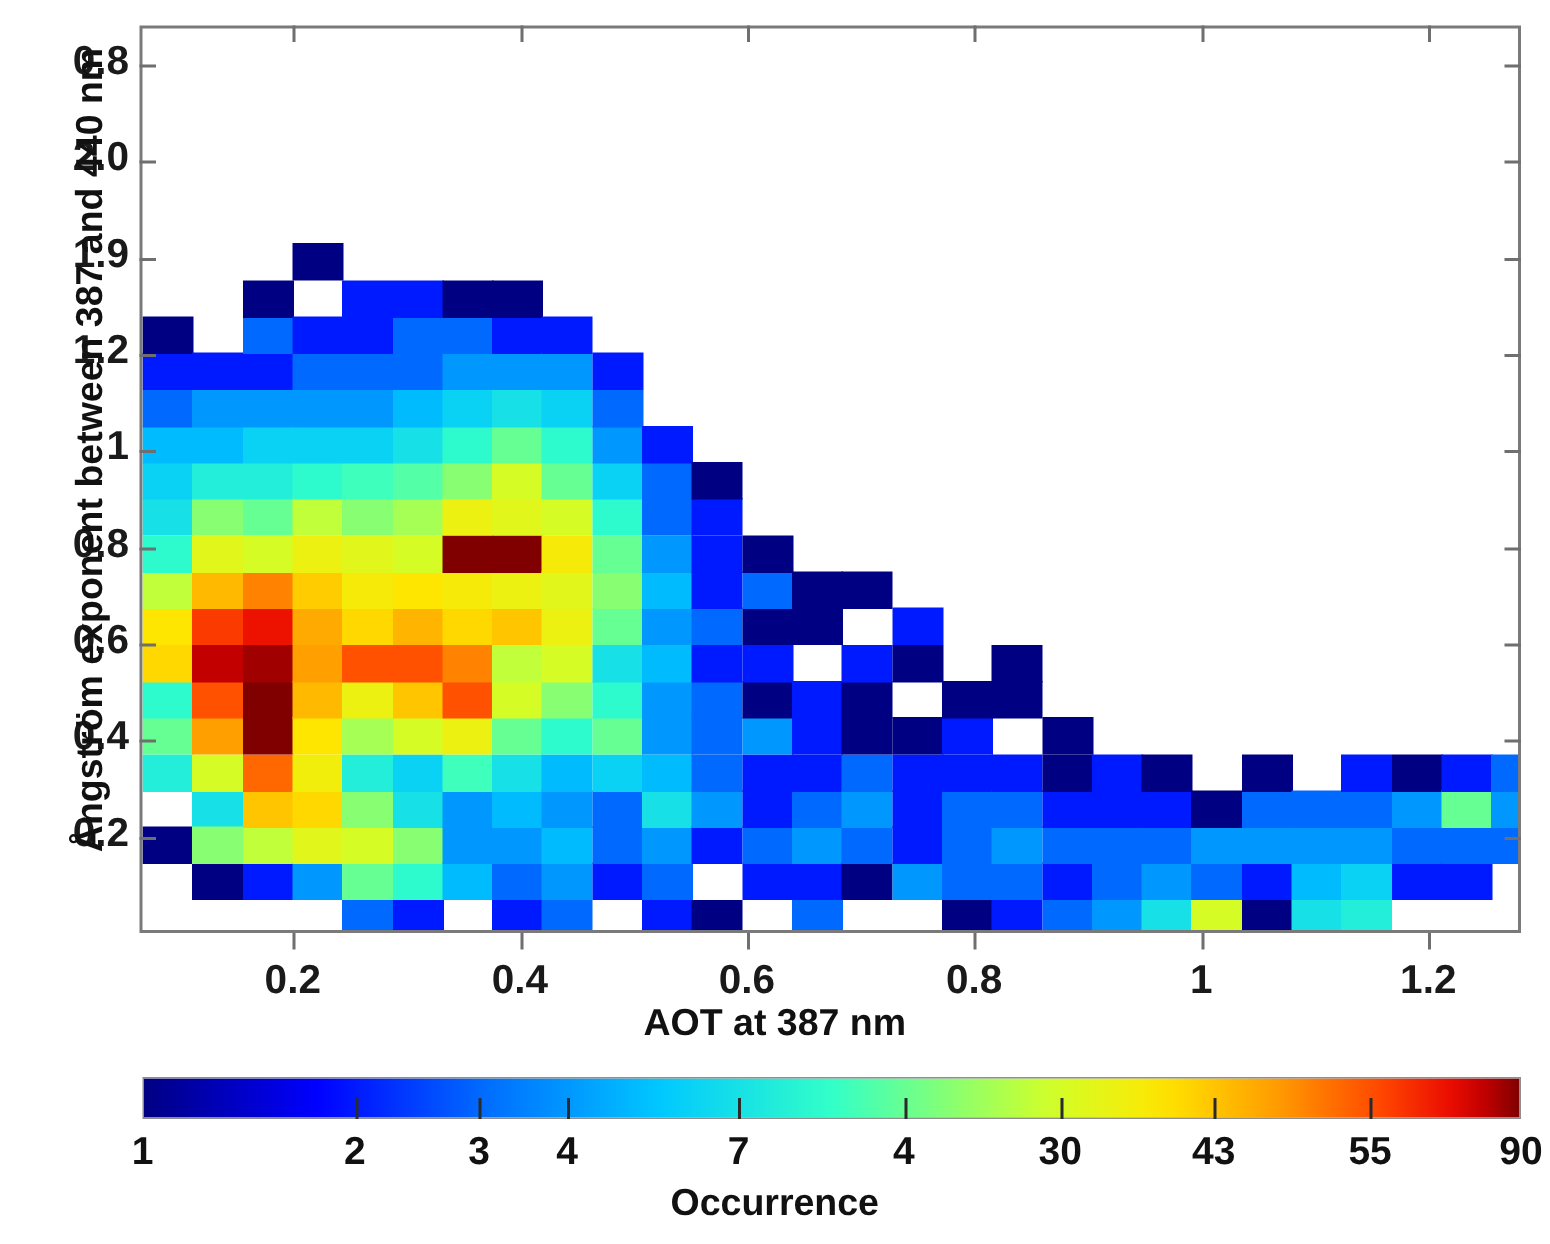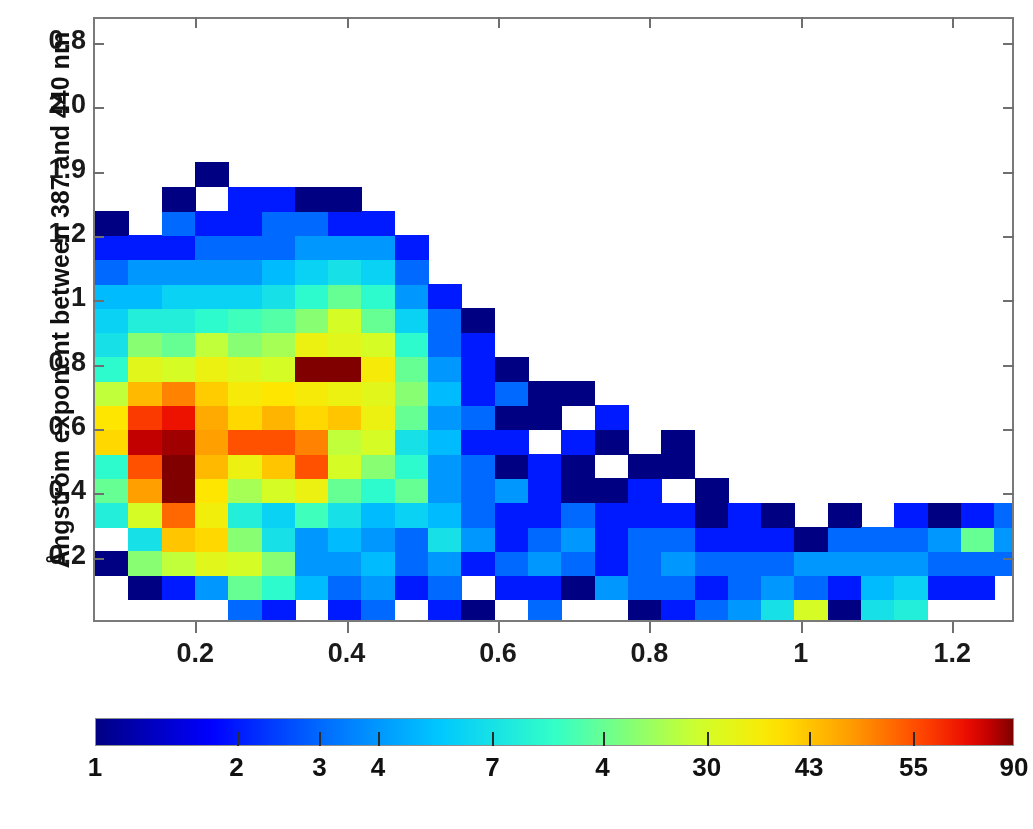--- a/index.html
+++ b/index.html
@@ -498,20 +498,21 @@
   <div id="xtick-label-layer">
       <div class="xlab-wrap" style="left: 195.2px;">0.2</div>
       <div class="xlab-wrap" style="left: 346.6px;">0.4</div>
       <div class="xlab-wrap" style="left: 498px;">0.6</div>
       <div class="xlab-wrap" style="left: 649.4px;">0.8</div>
       <div class="xlab-wrap" style="left: 800.8px;">1</div>
       <div class="xlab-wrap" style="left: 952.2px;">1.2</div>
     </div>
 
   <div id="y-axis-title">Ångström exponent between 387 and 440 nm</div>
+  <div id="x-axis-title">AOT at 387 nm</div>
 
   <div id="colorbar-wrap">
     <div id="colorbar-gradient" style="background: linear-gradient(to right, rgb(0, 0, 131) 0%, rgb(0, 0, 156) 2.5%, rgb(0, 0, 181) 5%, rgb(0, 0, 205) 7.5%, rgb(0, 0, 230) 10%, rgb(0, 0, 255) 12.5%, rgb(0, 22, 255) 15%, rgb(0, 44, 255) 17.5%, rgb(0, 66, 255) 20%, rgb(0, 88, 255) 22.5%, rgb(0, 110, 255) 25%, rgb(0, 128, 255) 27.5%, rgb(0, 146, 255) 30%, rgb(0, 164, 255) 32.5%, rgb(0, 182, 255) 35%, rgb(0, 200, 255) 37.5%, rgb(10, 211, 244) 40%, rgb(20, 222, 233) 42.5%, rgb(30, 233, 222) 45%, rgb(40, 244, 211) 47.5%, rgb(50, 255, 200) 50%, rgb(75, 255, 175) 52.5%, rgb(100, 255, 150) 55%, rgb(125, 255, 125) 57.5%, rgb(150, 255, 100) 60%, rgb(175, 255, 75) 62.5%, rgb(200, 255, 50) 65%, rgb(218, 250, 32) 67.5%, rgb(232, 243, 20) 70%, rgb(247, 235, 8) 72.5%, rgb(255, 221, 0) 75%, rgb(255, 199, 0) 77.5%, rgb(255, 177, 0) 80%, rgb(255, 154, 0) 82.5%, rgb(255, 126, 0) 85%, rgb(255, 98, 0) 87.5%, rgb(255, 70, 0) 90%, rgb(245, 41, 0) 92.5%, rgb(234, 12, 0) 95%, rgb(192, 0, 0) 97.5%, rgb(128, 0, 0) 100%);"></div>
     <div id="colorbar-tick-layer">
         <div class="cb-tick" style="left: 141.6px;"></div>
         <div class="cb-tick" style="left: 224.4px;"></div>
         <div class="cb-tick" style="left: 283.1px;"></div>
         <div class="cb-tick" style="left: 397.4px;"></div>
         <div class="cb-tick" style="left: 507.5px;"></div>
         <div class="cb-tick" style="left: 611.8px;"></div>
@@ -524,14 +525,15 @@
       <div class="cb-label" style="left: 236.6px;">2</div>
       <div class="cb-label" style="left: 319.4px;">3</div>
       <div class="cb-label" style="left: 378.1px;">4</div>
       <div class="cb-label" style="left: 492.4px;">7</div>
       <div class="cb-label" style="left: 602.5px;">4</div>
       <div class="cb-label" style="left: 706.8px;">30</div>
       <div class="cb-label" style="left: 809.1px;">43</div>
       <div class="cb-label" style="left: 913.4px;">55</div>
       <div class="cb-label" style="left: 1014px;">90</div>
     </div>
+  <div id="colorbar-title">Occurrence</div>
 
 </div>
 
 </body></html>

